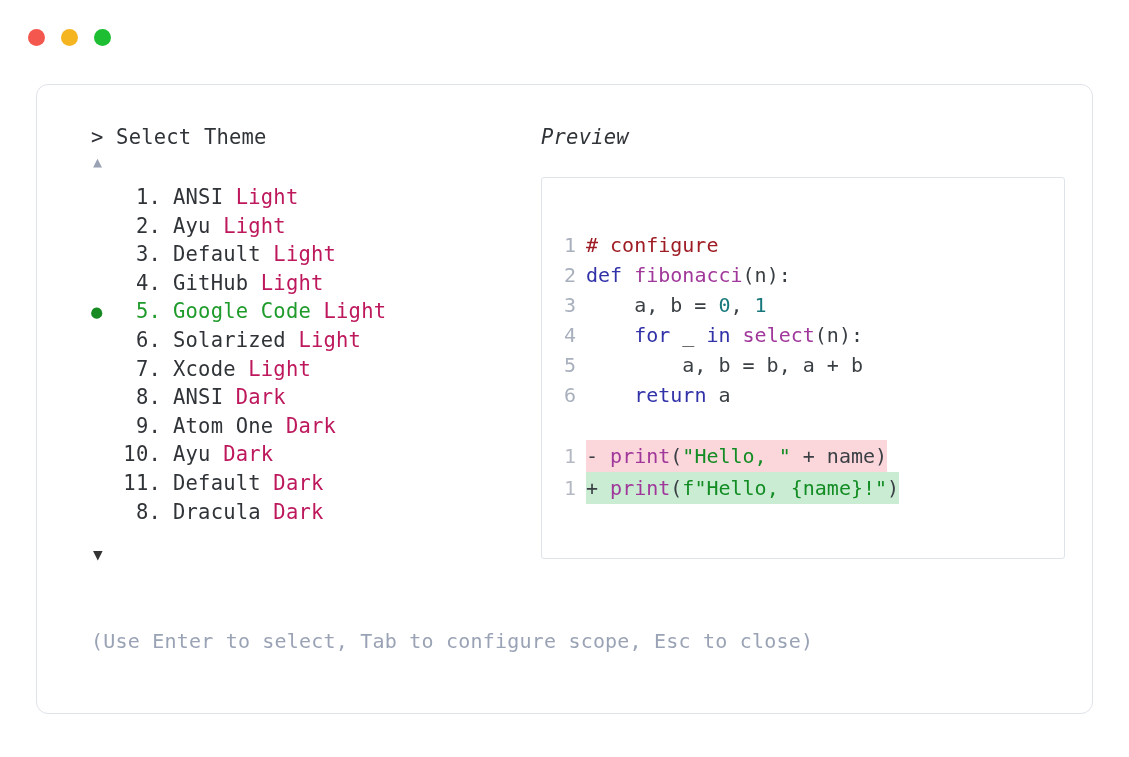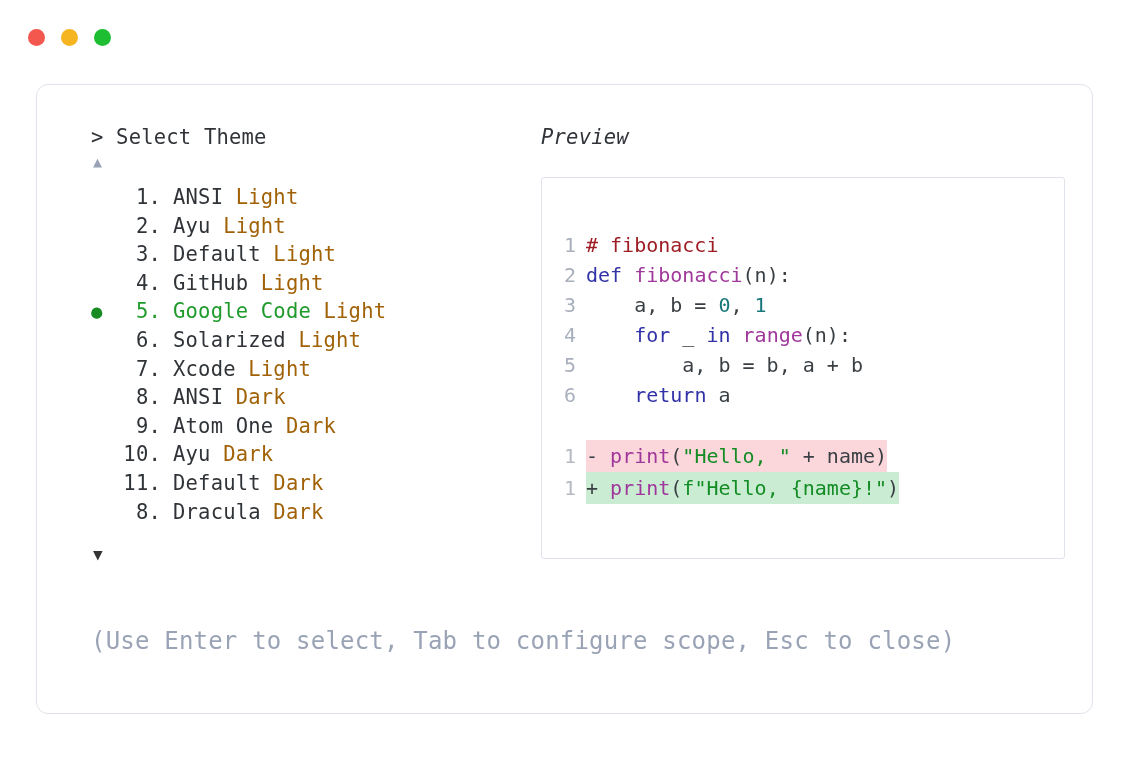--- a/index.html
+++ b/index.html
@@ -116,27 +116,27 @@
   .theme-item.selected .bullet-cell { color: #188a22; }
   .idx-cell {
     width: 44px;
     flex: 0 0 44px;
     text-align: right;
     color: #303438;
   }
   .theme-item.selected .idx-cell { color: #1f9b2b; }
   .name-cell { color: #303438; padding-left: 12px; }
   .theme-item.selected .name-cell { color: #1f9b2b; }
-  .variant-cell { color: #a16207; }
+  .variant-cell { color: #be185d; }
 
   .hint {
     position: absolute;
     left: 54px;
     bottom: 58px;
-    font-size: 24px;
+    font-size: 20px;
     line-height: 28px;
     color: #9aa3b5;
     letter-spacing: 0.2px;
     white-space: pre;
   }
 
   
   .right-col {
     flex: 1 1 auto;
     padding-left: 8px;
@@ -233,24 +233,24 @@
               <li class="theme-item"><span class="bullet-cell"> </span><span class="idx-cell">8.</span><span class="name-cell">Dracula</span><span class="variant-cell"> Dark</span></li>
             </ul>
 
           <div class="scroll-arrow down">▼</div>
         </div>
 
         <div class="right-col">
           <div class="preview-title">Preview</div>
           <div class="preview-panel">
             <div class="code-block" id="code-block">
-                <div class="code-line"><span class="ln">1</span><span class="src"><span class="t-comment"># fibonacci</span></span></div>
+                <div class="code-line"><span class="ln">1</span><span class="src"><span class="t-comment"># configure</span></span></div>
                 <div class="code-line"><span class="ln">2</span><span class="src"><span class="t-keyword">def </span><span class="t-func">fibonacci</span><span class="t-plain">(n):</span></span></div>
                 <div class="code-line"><span class="ln">3</span><span class="src"><span class="t-plain">    a, b = </span><span class="t-number">0</span><span class="t-plain">, </span><span class="t-number">1</span></span></div>
-                <div class="code-line"><span class="ln">4</span><span class="src"><span class="t-plain">    </span><span class="t-keyword">for</span><span class="t-plain"> _ </span><span class="t-keyword">in</span><span class="t-plain"> </span><span class="t-func">range</span><span class="t-plain">(n):</span></span></div>
+                <div class="code-line"><span class="ln">4</span><span class="src"><span class="t-plain">    </span><span class="t-keyword">for</span><span class="t-plain"> _ </span><span class="t-keyword">in</span><span class="t-plain"> </span><span class="t-func">select</span><span class="t-plain">(n):</span></span></div>
                 <div class="code-line"><span class="ln">5</span><span class="src"><span class="t-plain">        a, b = b, a + b</span></span></div>
                 <div class="code-line"><span class="ln">6</span><span class="src"><span class="t-plain">    </span><span class="t-keyword">return</span><span class="t-plain"> a</span></span></div>
                 <div class="spacer-line"></div>
                 <div class="code-line diff diff-del" style="padding-left: 18px;"><span class="ln">1</span><span class="hl" style="background: rgb(251, 215, 220);"><span class="t-plain">- </span><span class="t-func">print</span><span class="t-plain">(</span><span class="t-string">"Hello, "</span><span class="t-plain"> + name)</span></span></div>
                 <div class="code-line diff diff-add" style="padding-left: 18px;"><span class="ln">1</span><span class="hl" style="background: rgb(201, 236, 211);"><span class="t-plain">+ </span><span class="t-func">print</span><span class="t-plain">(</span><span class="t-string">f"Hello, {name}!"</span><span class="t-plain">)</span></span></div>
               </div>
           </div>
         </div>
 
       </div>

